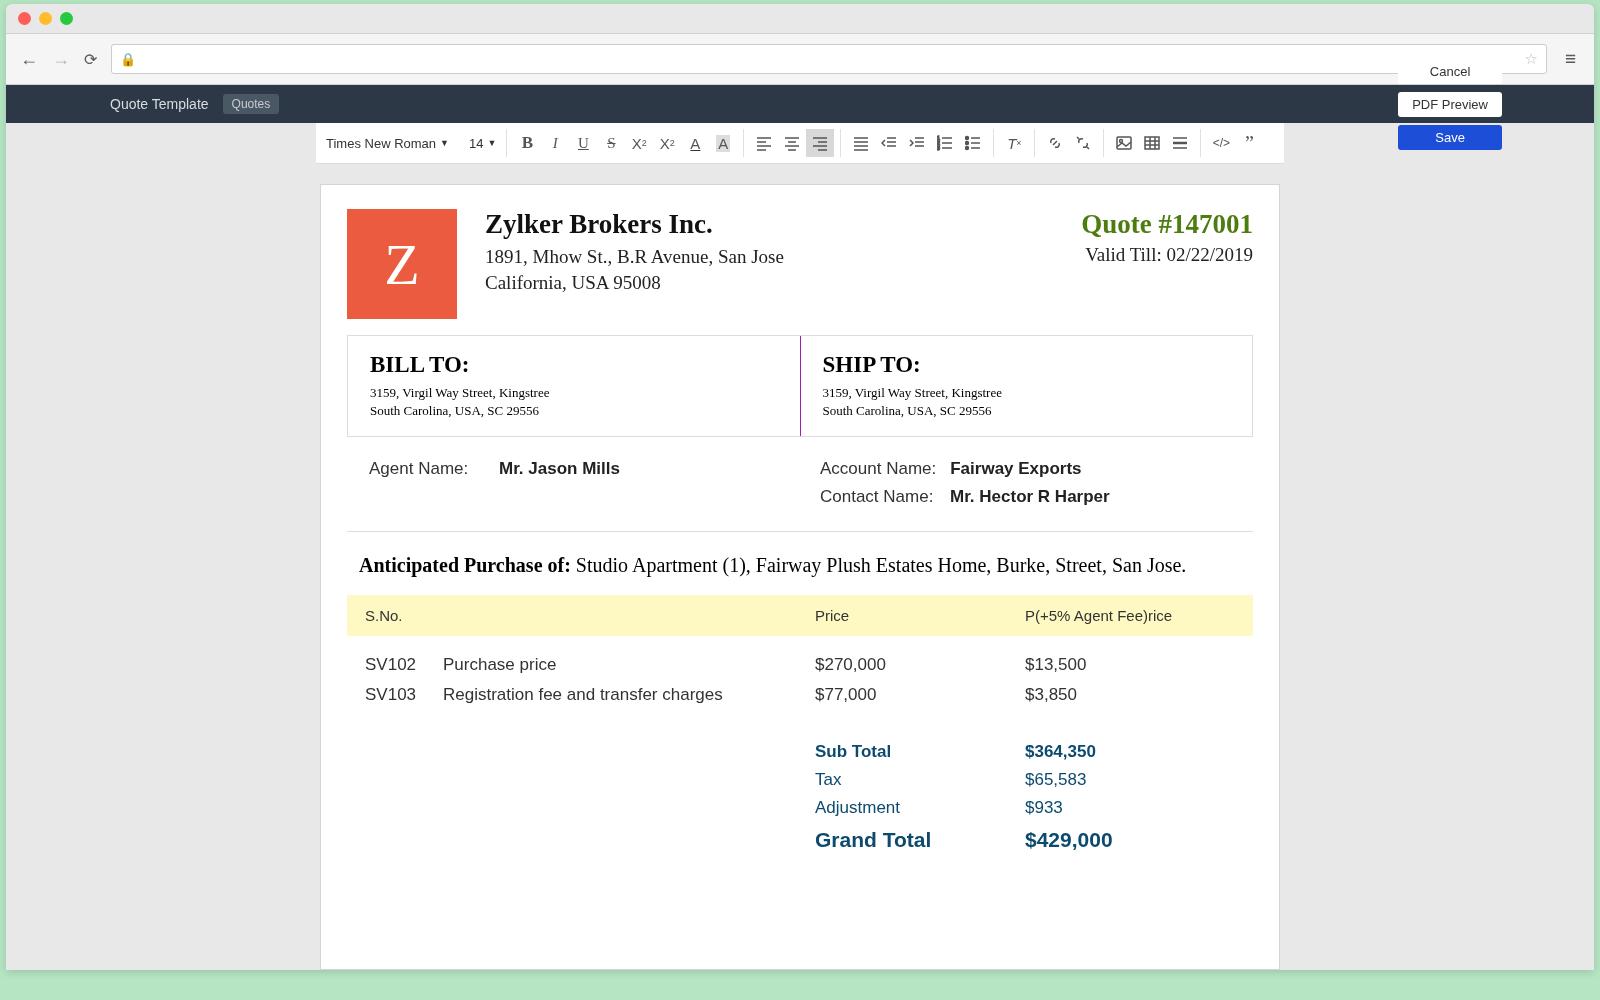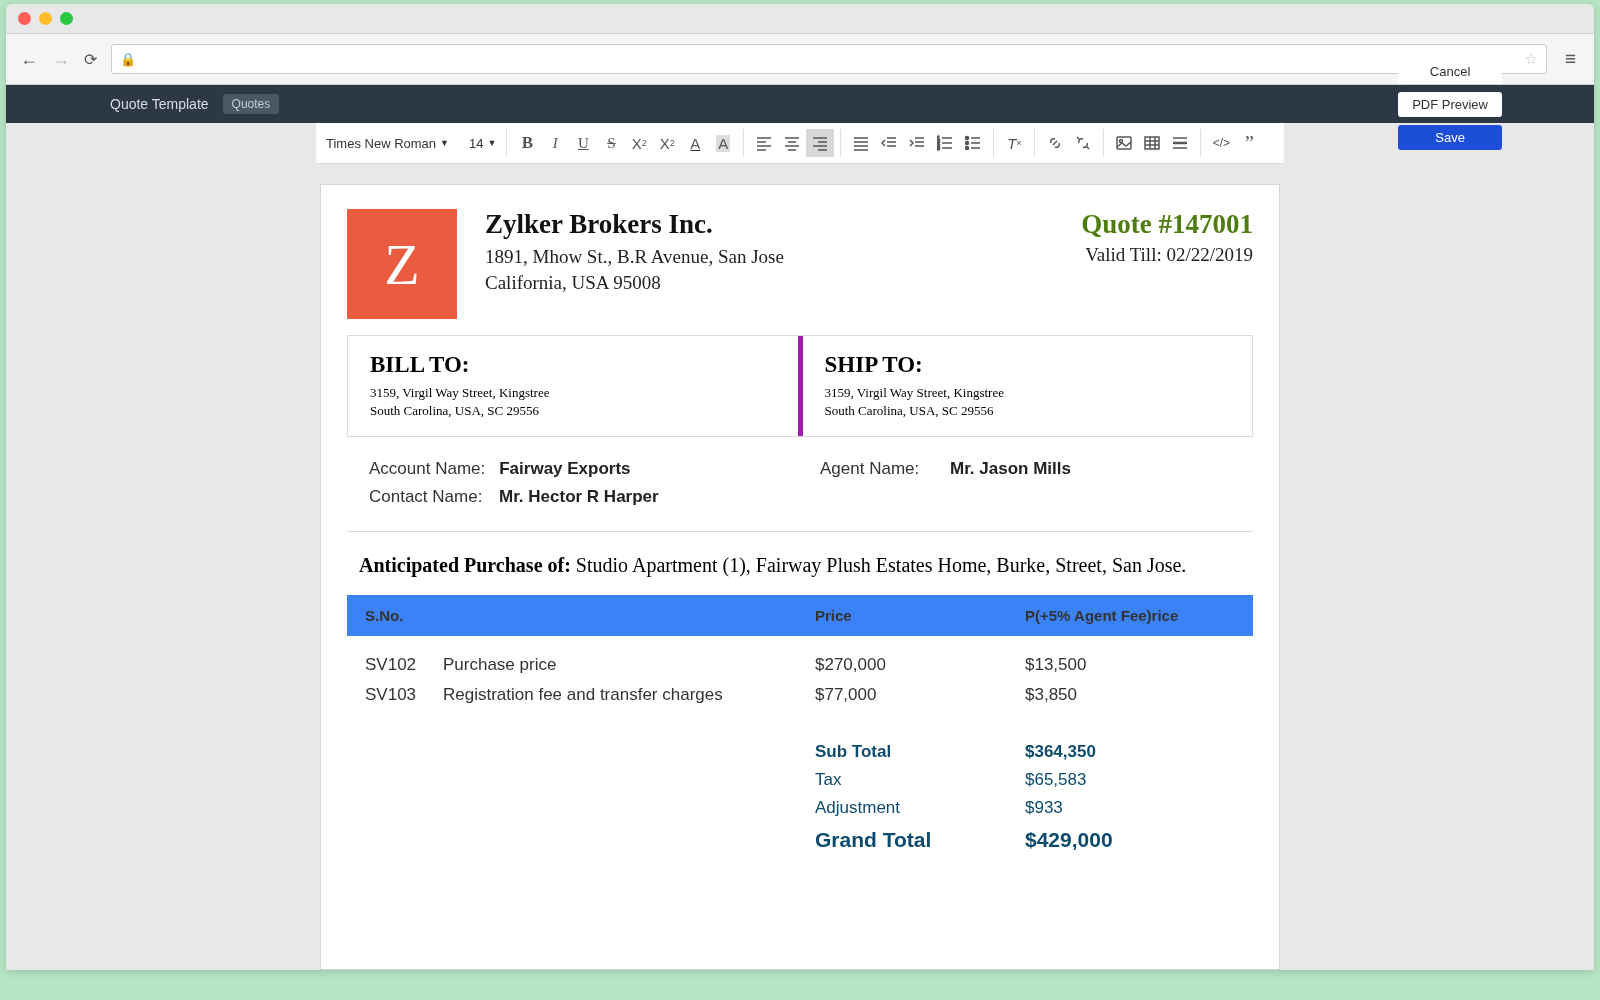--- a/index.html
+++ b/index.html
@@ -47,35 +47,35 @@
 .logo-box { width: 110px; height: 110px; background: #ea5b3f; display: flex; align-items: center; justify-content: center; color: #fff; font-size: 58px; font-family: Georgia, serif; }
 .company-info { flex: 1; font-family: "Times New Roman", Georgia, serif; }
 .company-name { font-size: 27px; font-weight: bold; color: #111; margin-bottom: 4px; }
 .company-addr { font-size: 19px; color: #222; line-height: 1.35; }
 .quote-info { text-align: right; font-family: "Times New Roman", Georgia, serif; }
 .quote-num { font-size: 27px; font-weight: bold; color: #4d7c0f; }
 .quote-valid { font-size: 19px; color: #222; margin-top: 4px; }
 
 .addr-row { display: flex; margin-top: 16px; border: 1px solid #dcdcdc; }
 .addr-box { flex: 1; padding: 16px 22px; font-family: "Times New Roman", Georgia, serif; }
-.addr-box:first-child { border-right: 5px solid #a21caf; }
+.addr-box:first-child { border-right: 1px solid #a21caf; }
 .addr-title { font-size: 23px; font-weight: bold; margin-bottom: 6px; }
 .addr-text { font-size: 13px; line-height: 1.4; }
 
 .meta-row { display: flex; padding: 22px 22px 16px 22px; gap: 40px; border-bottom: 1px solid #dcdcdc; }
 .meta-col { flex: 1; }
 .meta-item { display: flex; gap: 14px; margin-bottom: 8px; font-size: 17px; }
 .meta-label { color: #333; min-width: 116px; }
 .meta-value { font-weight: bold; color: #222; }
 
 .purchase-line { padding: 22px 12px 18px 12px; font-family: "Times New Roman", Georgia, serif; font-size: 20px; }
 .purchase-line b { font-weight: bold; }
 
 .items-table { width: 100%; }
-.items-header { background: #3b82f6; display: flex; padding: 12px 18px; font-size: 15px; font-weight: bold; color: #333; }
+.items-header { background: #fef9c3; display: flex; padding: 12px 18px; font-size: 15px; font-weight: normal; color: #333; }
 .col-sno { width: 78px; }
 .col-desc { flex: 1; }
 .col-price { width: 210px; }
 .col-fee { width: 210px; }
 .items-body { padding: 14px 18px 8px 18px; }
 .item-row { display: flex; font-size: 17px; color: #333; padding: 5px 0; }
 .totals { padding: 20px 18px 0 18px; }
 .total-row { display: flex; font-size: 17px; color: #0c4a6e; padding: 4px 0; }
 .total-row .col-sno, .total-row .col-desc { visibility: hidden; }
 .total-row.grand { font-size: 21px; font-weight: bold; padding-top: 6px; }
@@ -285,32 +285,32 @@
         <div class="addr-box">
           <div class="addr-title">SHIP TO:</div>
           <div class="addr-text">3159, Virgil Way Street, Kingstree</div>
           <div class="addr-text">South Carolina, USA, SC 29556</div>
         </div>
       </div>
 
       <div class="meta-row">
         <div class="meta-col">
           <div class="meta-item">
+            <span class="meta-label">Agent Name:</span>
+            <span class="meta-value">Mr. Jason Mills</span>
+          </div>
+        </div>
+        <div class="meta-col">
+          <div class="meta-item">
             <span class="meta-label">Account Name:</span>
             <span class="meta-value">Fairway Exports</span>
           </div>
           <div class="meta-item">
             <span class="meta-label">Contact Name:</span>
             <span class="meta-value">Mr. Hector R Harper</span>
-          </div>
-        </div>
-        <div class="meta-col">
-          <div class="meta-item">
-            <span class="meta-label">Agent Name:</span>
-            <span class="meta-value">Mr. Jason Mills</span>
           </div>
         </div>
       </div>
 
       <div class="purchase-line">
         <b>Anticipated Purchase of:</b>
         <span>Studio Apartment (1), Fairway Plush Estates Home, Burke, Street, San Jose.</span>
       </div>
 
       <div class="items-table">

